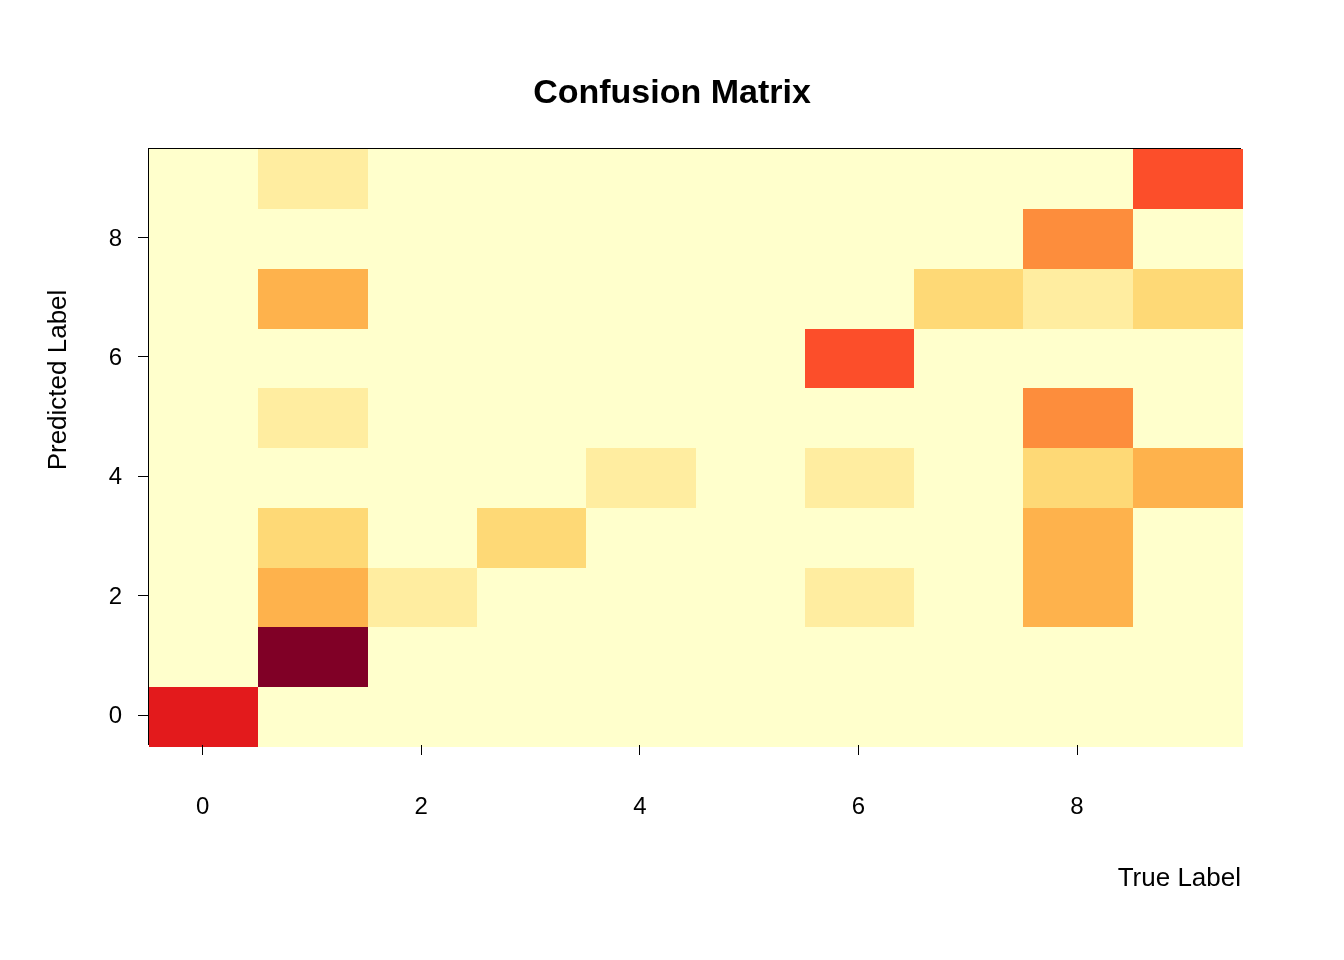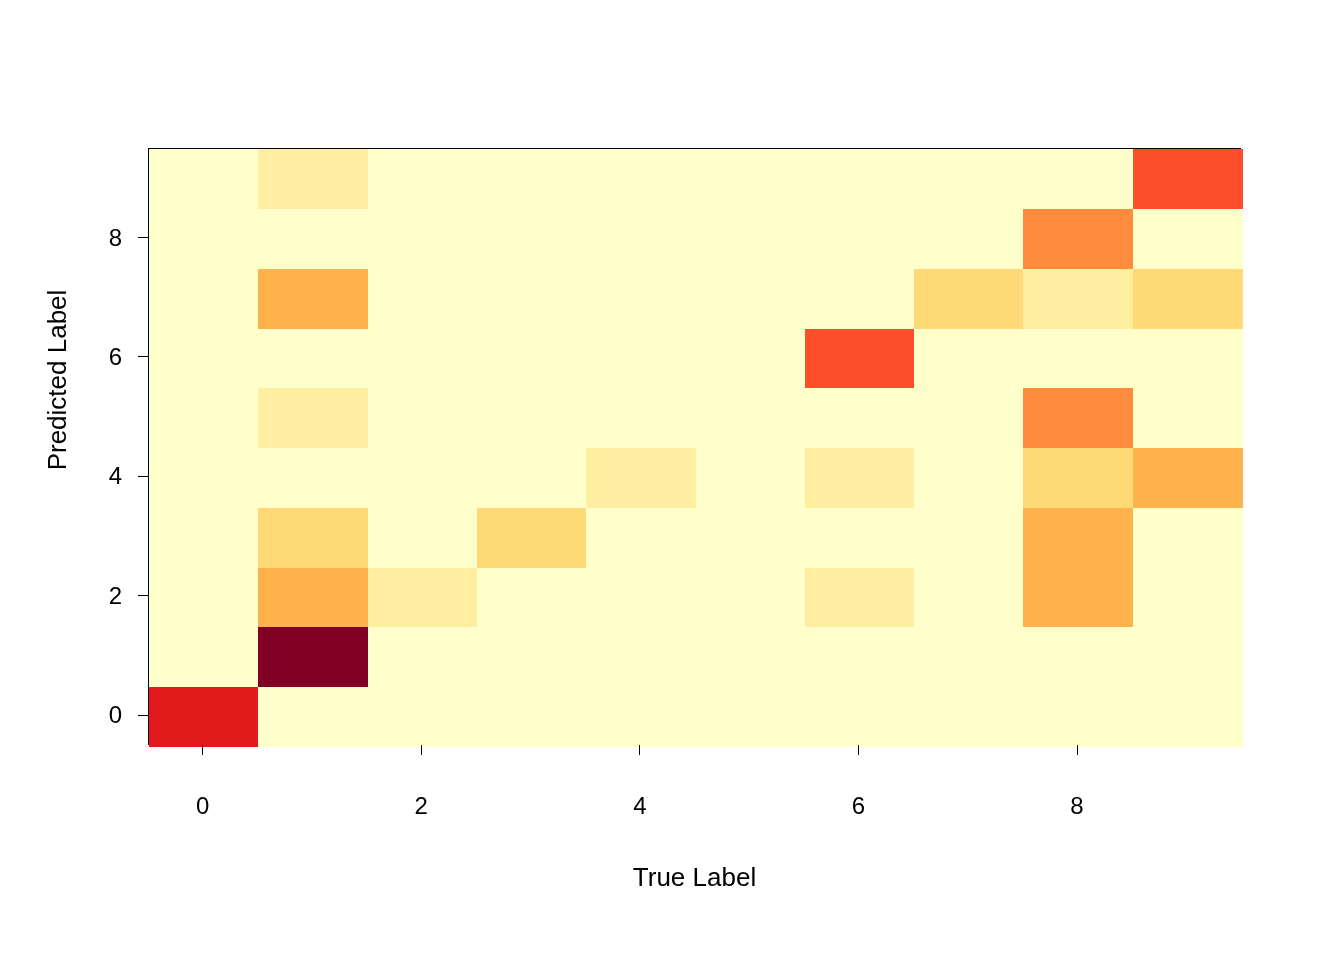--- a/index.html
+++ b/index.html
@@ -28,21 +28,21 @@
   .plot-area {
     position: absolute;
     border: 1px solid #000;
     box-sizing: border-box;
   }
   .xlabel, .ylabel {
     position: absolute;
     font-size: 26px;
     color: #000;
   }
-  .xlabel { text-align: center; }
+  .xlabel { text-align: right; }
   .ylabel {
     transform-origin: left top;
     transform: rotate(-90deg);
     text-align: center;
   }
   .tick-label {
     position: absolute;
     font-size: 24px;
     color: #000;
   }
@@ -54,20 +54,21 @@
   }
   .cell {
     position: absolute;
     box-sizing: border-box;
   }
 </style>
 </head>
 <body>
 
 <div class="chart-wrap">
+  <div class="title" style="top: 72px;">Confusion Matrix</div>
   <div class="plot-area" id="plot" style="left: 148px; top: 148px; width: 1093px; height: 597px;">
       <div class="cell" style="left: 0px; top: 537.3px; width: 110px; height: 60.4px; background: rgb(227, 26, 28);"></div>
       <div class="cell" style="left: 109.3px; top: 537.3px; width: 110px; height: 60.4px; background: rgb(255, 255, 204);"></div>
       <div class="cell" style="left: 218.6px; top: 537.3px; width: 110px; height: 60.4px; background: rgb(255, 255, 204);"></div>
       <div class="cell" style="left: 327.9px; top: 537.3px; width: 110px; height: 60.4px; background: rgb(255, 255, 204);"></div>
       <div class="cell" style="left: 437.2px; top: 537.3px; width: 110px; height: 60.4px; background: rgb(255, 255, 204);"></div>
       <div class="cell" style="left: 546.5px; top: 537.3px; width: 110px; height: 60.4px; background: rgb(255, 255, 204);"></div>
       <div class="cell" style="left: 655.8px; top: 537.3px; width: 110px; height: 60.4px; background: rgb(255, 255, 204);"></div>
       <div class="cell" style="left: 765.1px; top: 537.3px; width: 110px; height: 60.4px; background: rgb(255, 255, 204);"></div>
       <div class="cell" style="left: 874.4px; top: 537.3px; width: 110px; height: 60.4px; background: rgb(255, 255, 204);"></div>

